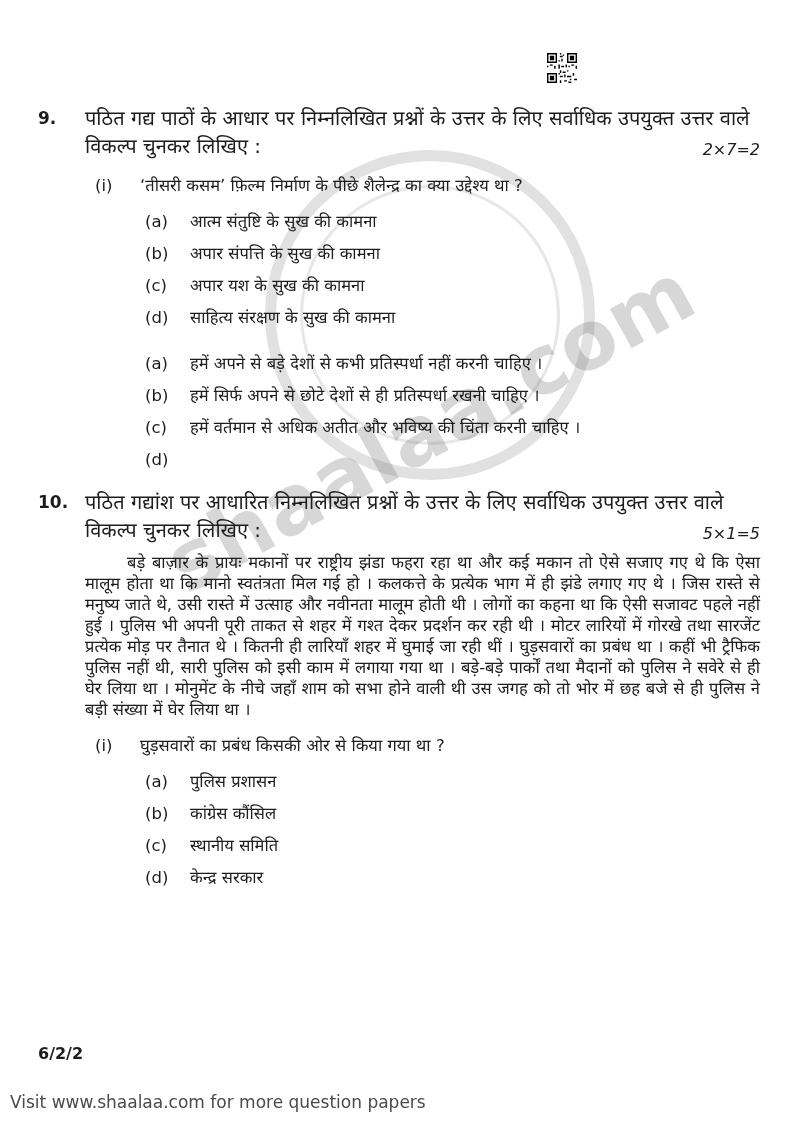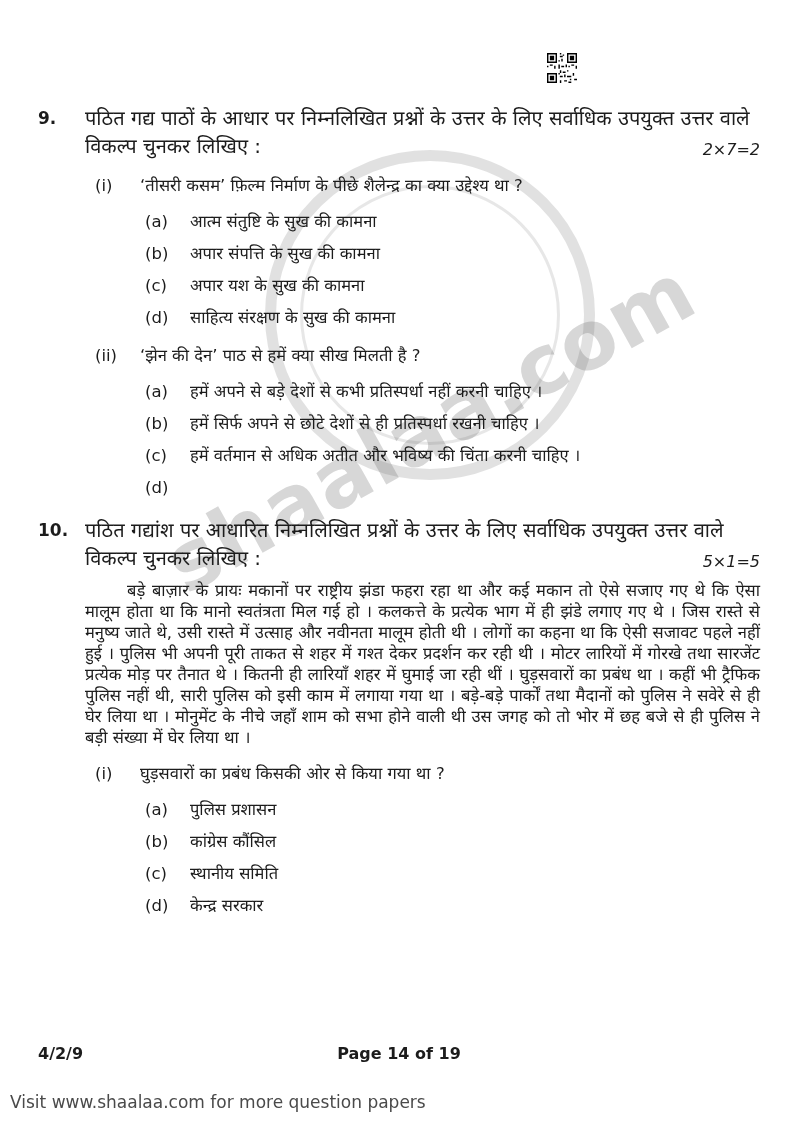--- a/index.html
+++ b/index.html
@@ -120,24 +120,20 @@
           <span class="opt-label">(c)</span>
           <span class="opt-text">अपार यश के सुख की कामना</span>
         </div>
         <div class="opt">
           <span class="opt-label">(d)</span>
           <span class="opt-text">साहित्य संरक्षण के सुख की कामना</span>
         </div>
 
         <div class="gap-sm"></div>
 
-        <div class="sub">
-          <span class="sub-label">(ii)</span>
-          <span class="sub-text">‘झेन की देन’ पाठ से हमें क्या सीख मिलती है ?</span>
-        </div>
 
         <div class="opt opt-first">
           <span class="opt-label">(a)</span>
           <span class="opt-text">हमें अपने से बड़े देशों से कभी प्रतिस्पर्धा नहीं करनी चाहिए ।</span>
         </div>
         <div class="opt">
           <span class="opt-label">(b)</span>
           <span class="opt-text">हमें सिर्फ अपने से छोटे देशों से ही प्रतिस्पर्धा रखनी चाहिए ।</span>
         </div>
         <div class="opt">
@@ -188,19 +184,18 @@
           <span class="opt-label">(d)</span>
           <span class="opt-text">केन्द्र सरकार</span>
         </div>
 
       </div>
     </div>
 
   </div>
 
   <div class="footer">
-    <span class="footer-code">4/2/9</span>
-    <span class="footer-page"><span class="pg-txt">Page </span><span class="pg-num">14</span><span class="pg-txt"> of 19</span></span>
+    <span class="footer-code">6/2/2</span>
   </div>
 
   <div class="banner">Visit www.shaalaa.com for more question papers</div>
 
 </div>
 
 </body></html>

